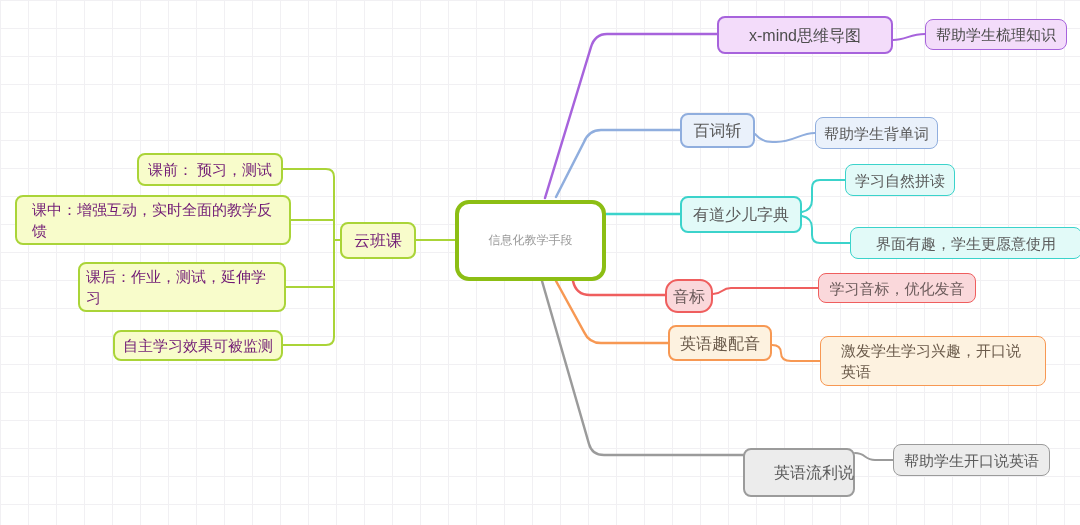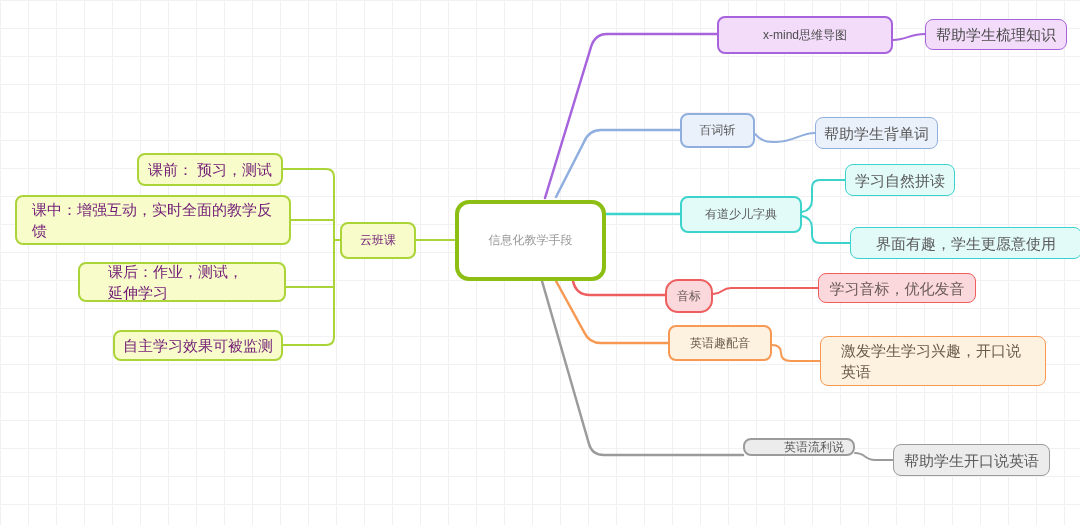--- a/index.html
+++ b/index.html
@@ -20,21 +20,21 @@
   
   .root{background:#ffffff;border:4px solid #8cbe14;border-radius:14px;color:#9a9a9a;font-size:12px;}
   .greenish{background:#f8fccb;border:2px solid #aad438;color:#701a75;}
   .purple{background:#f3dcfa;border:2px solid #a763dc;color:#4d4d4d;}
   .blue{background:#eaf1fb;border:2px solid #90aede;color:#5a5a5a;}
   .cyan{background:#e2faf8;border:2px solid #3bd3cb;color:#5a5a5a;}
   .red{background:#fad8db;border:2px solid #ef5e5e;color:#6a5a5a;}
   .orange{background:#fdf2e0;border:2px solid #f79853;color:#6a5a4a;}
   .gray{background:#ececec;border:2px solid #9b9b9b;color:#5a5a5a;}
   .leaf{border-width:1.5px;font-size:15px;}
-  .topic{font-size:12px;}
+  .topic{font-size:16px;}
 </style>
 </head>
 <body>
 
 <div class="canvas">
 
   <svg class="links" viewBox="0 0 1080 525" fill="none" stroke-linecap="round">
 
     <g stroke="#aad438" stroke-width="2">
       <path d="M283,169 L326,169 Q334,169 334,177 L334,337 Q334,345 326,345 L283,345"></path>
@@ -77,36 +77,36 @@
   </svg>
 
   <div class="node root center-text" style="left:455px;top:200px;width:151px;height:81px;">信息化教学手段</div>
 
   <div class="node greenish topic center-text" style="left:340px;top:222px;width:76px;height:37px;">云班课</div>
 
   <div class="node greenish center-text" style="left:137px;top:153px;width:146px;height:33px;">课前： 预习，测试</div>
 
   <div class="node greenish" style="left:15px;top:195px;width:276px;height:50px;padding:4px 15px;">课中：增强互动，实时全面的教学反馈</div>
 
-  <div class="node greenish" style="left:78px;top:262px;width:208px;height:40px;padding:4px 28px;">课后：作业，测试，延伸学习</div>
+  <div class="node greenish" style="left:78px;top:262px;width:208px;height:50px;padding:4px 6px;">课后：作业，测试，延伸学习</div>
 
   <div class="node greenish center-text" style="left:113px;top:330px;width:170px;height:31px;">自主学习效果可被监测</div>
 
   <div class="node purple topic center-text" style="left:717px;top:16px;width:176px;height:38px;">x-mind思维导图</div>
   <div class="node purple leaf center-text" style="left:925px;top:19px;width:142px;height:31px;">帮助学生梳理知识</div>
 
   <div class="node blue topic center-text" style="left:680px;top:113px;width:75px;height:35px;">百词斩</div>
   <div class="node blue leaf center-text" style="left:815px;top:117px;width:123px;height:32px;">帮助学生背单词</div>
 
   <div class="node cyan topic center-text" style="left:680px;top:196px;width:122px;height:37px;">有道少儿字典</div>
   <div class="node cyan leaf center-text" style="left:845px;top:164px;width:110px;height:32px;">学习自然拼读</div>
   <div class="node cyan leaf center-text" style="left:850px;top:227px;width:232px;height:32px;">界面有趣，学生更愿意使用</div>
 
   <div class="node red topic center-text" style="left:665px;top:279px;width:48px;height:34px;border-radius:13px;">音标</div>
   <div class="node red leaf center-text" style="left:818px;top:273px;width:158px;height:30px;">学习音标，优化发音</div>
 
   <div class="node orange topic center-text" style="left:668px;top:325px;width:104px;height:36px;">英语趣配音</div>
   <div class="node orange leaf" style="left:820px;top:336px;width:226px;height:50px;padding:4px 20px;">激发学生学习兴趣，开口说英语</div>
 
-  <div class="node gray topic center-text" style="left:743px;top:438px;width:112px;height:18px;padding-left:40px;">英语流利说</div>
+  <div class="node gray topic center-text" style="left:743px;top:448px;width:112px;height:49px;padding-left:40px;">英语流利说</div>
   <div class="node gray leaf center-text" style="left:893px;top:444px;width:157px;height:32px;">帮助学生开口说英语</div>
 
 </div>
 
 </body></html>

